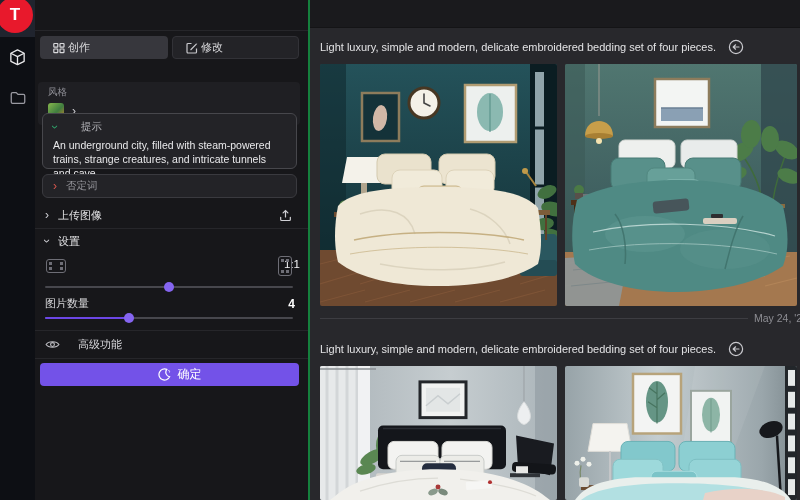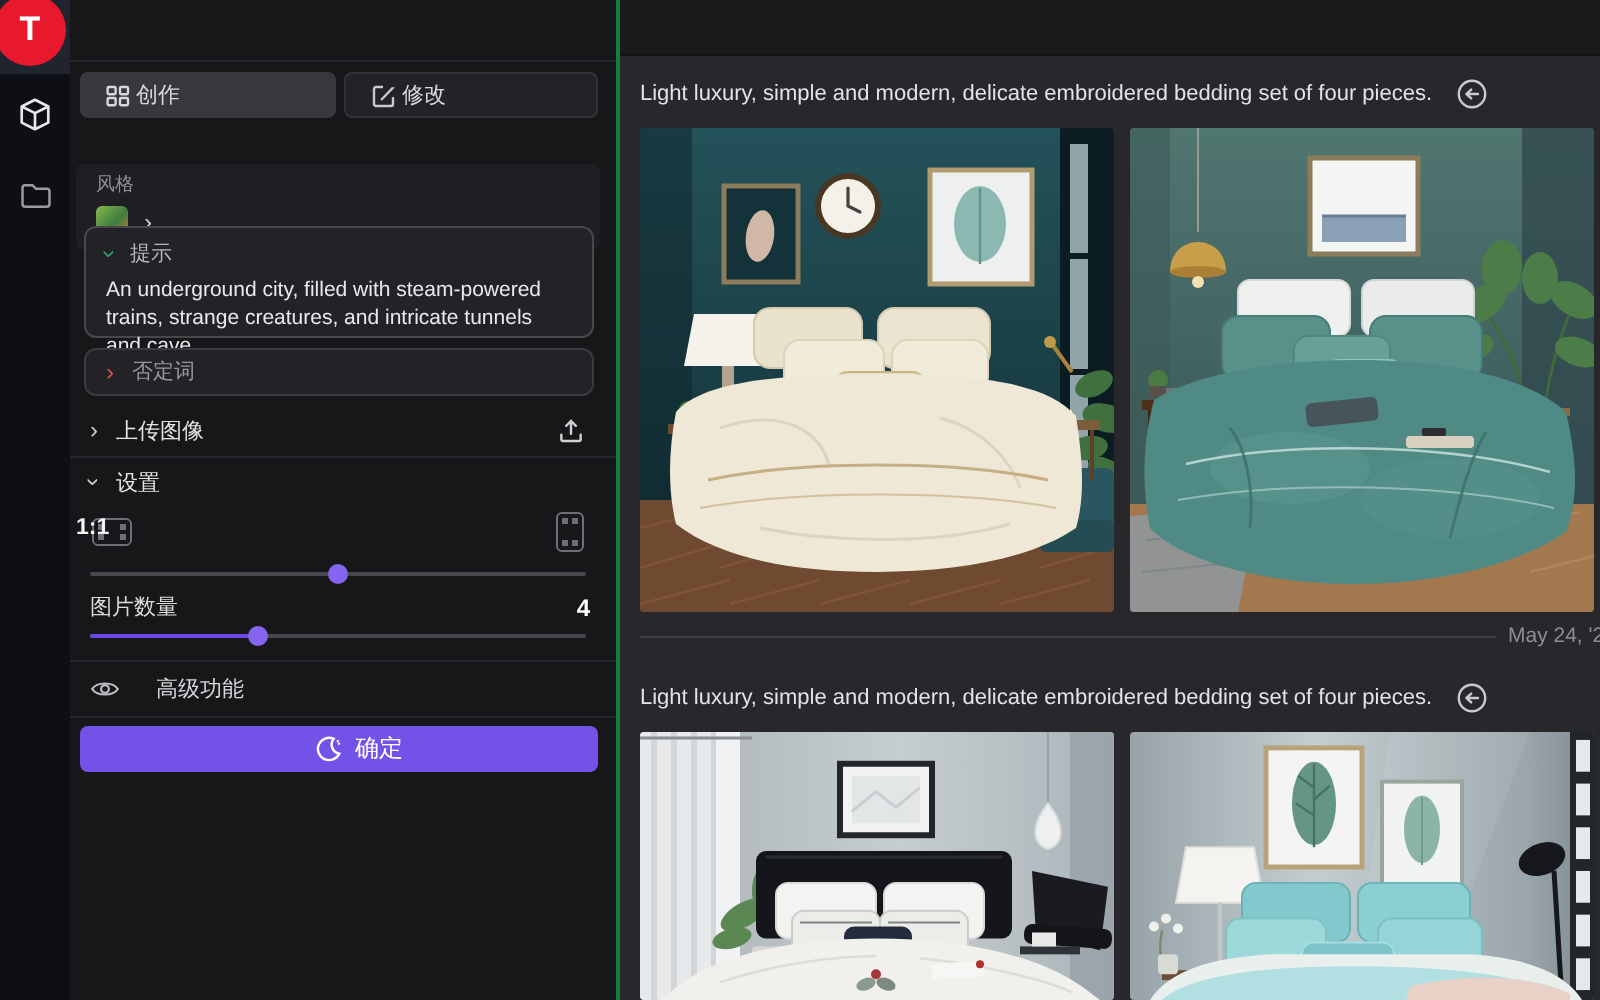--- a/index.html
+++ b/index.html
@@ -37,36 +37,36 @@
   .style-thumb { width:16px; height:16px; border-radius:3px;
     background:linear-gradient(135deg,#88b84e 0%,#3f7d3f 55%,#c97f2e 100%); flex:0 0 auto; }
   .style-value { font-size:11.5px; color:#f0f0f2; font-weight:bold; flex:1; }
   .chev { font-size:12px; color:#cfcfd4; line-height:1; }
   .chev-down { display:inline-block; transform:rotate(90deg); }
   .chev-green { color:#2fa36a; }
   .chev-red { color:#d5564e; }
 
   .prompt-card { position:absolute; left:7px; top:113px; width:255px; height:56px; background:#232327;
                  border:1px solid #47474c; border-radius:6px; padding:6px 10px; }
-  .prompt-head { display:flex; align-items:center; gap:8px; font-size:10.5px; color:#b6b6bb; }
+  .prompt-head { display:flex; align-items:center; gap:24px; font-size:10.5px; color:#b6b6bb; }
   .prompt-text { margin-top:4px; font-size:10.5px; line-height:14px; color:#e9e9eb; }
 
   .negative-card { position:absolute; left:7px; top:174px; width:255px; height:24px; background:#232327;
                    border:1px solid #3a3a3f; border-radius:6px; display:flex; align-items:center; gap:9px;
                    padding-left:10px; font-size:10.5px; color:#97979d; }
 
   .upload-row { position:absolute; left:3px; top:204px; width:262px; height:22px; display:flex; align-items:center;
                 gap:9px; padding:0 8px 0 7px; font-size:11px; color:#e4e4e6; }
   .upload-row .spacer { flex:1; }
 
   .settings-row { position:absolute; left:3px; top:232px; width:262px; height:18px; display:flex; align-items:center;
                   gap:9px; padding-left:7px; font-size:11px; color:#e4e4e6; }
 
   .aspect-row { position:absolute; left:3px; top:254px; width:262px; height:26px; }
-  .aspect-ratio { position:absolute; left:0; right:0; top:4px; text-align:left; font-size:11.5px; font-weight:bold; color:#f2f2f4; }
+  .aspect-ratio { position:absolute; left:0; right:0; top:4px; text-align:right; font-size:11.5px; font-weight:normal; color:#f2f2f4; }
   .ar-ic { position:absolute; border:1px solid #6e6e76; border-radius:3px; }
   .ar-land { left:8px; top:5px; width:20px; height:14px; }
   .ar-port { right:8px; top:2px; width:14px; height:20px; }
   .ar-ic i { position:absolute; width:3px; height:3px; background:#6e6e76; }
   .ar-ic i:nth-child(1){ left:2px; top:2px; } .ar-ic i:nth-child(2){ right:2px; top:2px; }
   .ar-ic i:nth-child(3){ left:2px; bottom:2px; } .ar-ic i:nth-child(4){ right:2px; bottom:2px; }
 
   .slider { position:absolute; left:10px; width:248px; height:12px; }
   .slider .track { position:absolute; left:0; right:0; top:5px; height:2px; background:#47474d; border-radius:2px; }
   .slider .fill { position:absolute; left:0; top:5px; height:2px; background:#6c47e6; border-radius:2px; }

